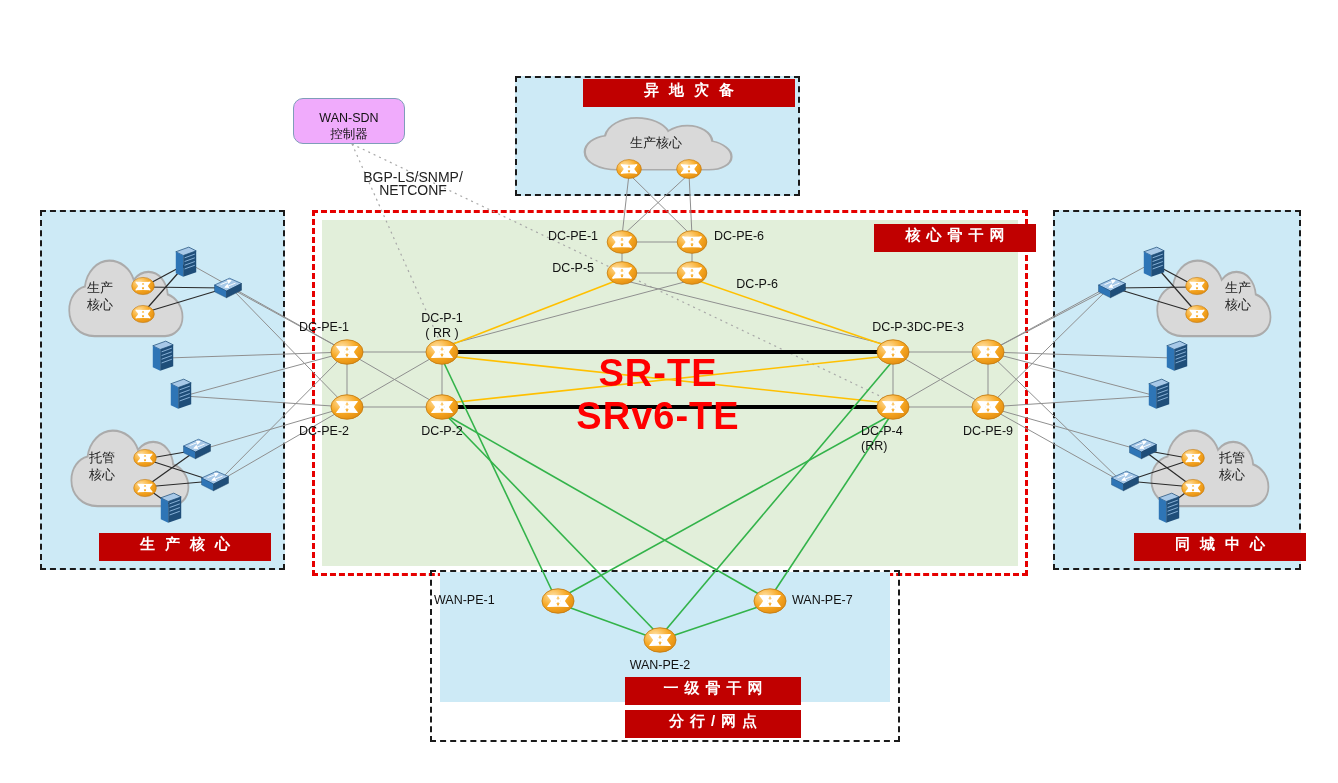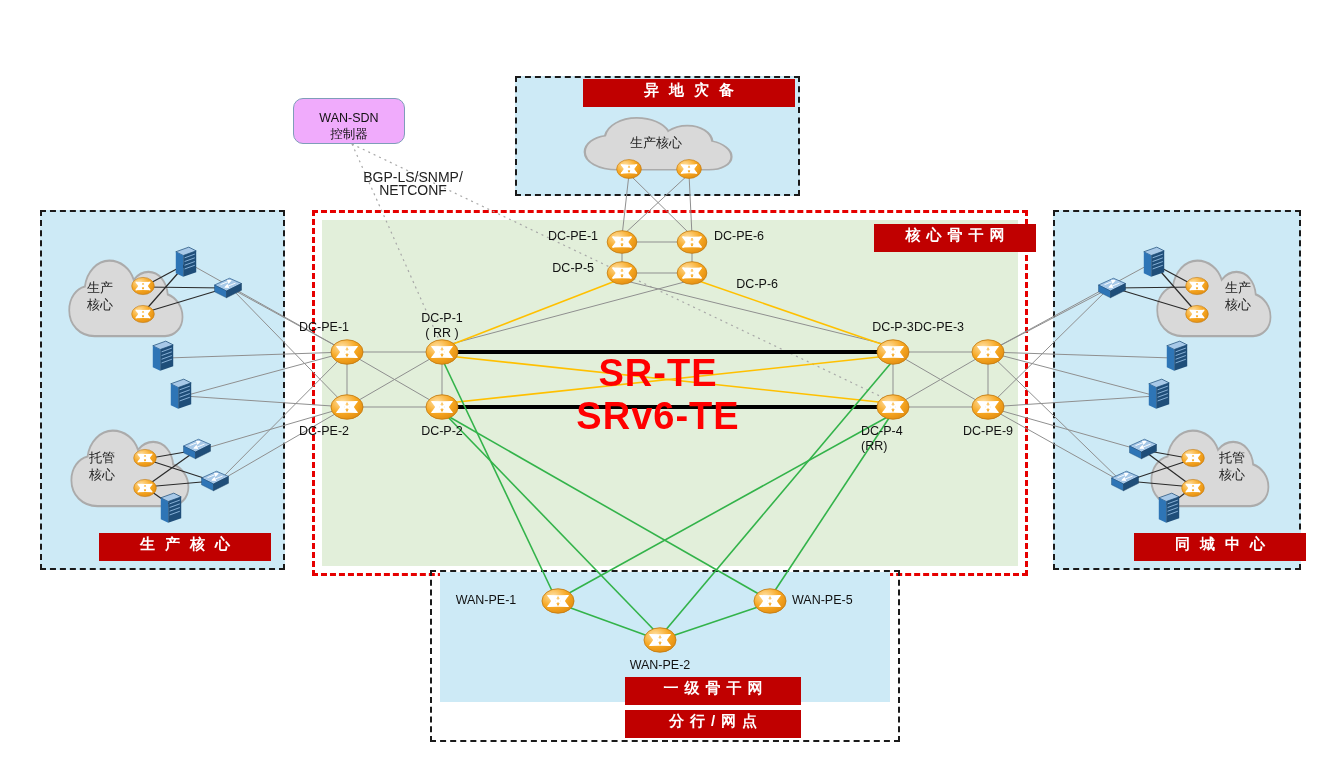--- a/index.html
+++ b/index.html
@@ -347,23 +347,23 @@
   <div class="lbl" style="left:861px;top:424px;width:64px;text-align:left">
     <span>DC-P-4</span>
     <span>(RR)</span>
   </div>
   <div class="lbl" style="left:900px;top:320px;width:64px;text-align:right">DC-PE-3</div>
   <div class="lbl" style="left:956px;top:424px;width:64px;text-align:center">DC-PE-9</div>
   <div class="lbl" style="left:540px;top:229px;width:58px;text-align:right">DC-PE-1</div>
   <div class="lbl" style="left:714px;top:229px;width:64px;text-align:left">DC-PE-6</div>
   <div class="lbl" style="left:536px;top:261px;width:58px;text-align:right">DC-P-5</div>
   <div class="lbl" style="left:714px;top:277px;width:64px;text-align:right">DC-P-6</div>
-  <div class="lbl" style="left:446px;top:593px;width:80px;text-align:center">WAN-PE-1</div>
+  <div class="lbl" style="left:434px;top:593px;width:80px;text-align:left">WAN-PE-1</div>
   <div class="lbl" style="left:618px;top:658px;width:84px;text-align:center">WAN-PE-2</div>
-  <div class="lbl" style="left:792px;top:593px;width:80px;text-align:left">WAN-PE-5</div>
+  <div class="lbl" style="left:792px;top:593px;width:80px;text-align:left">WAN-PE-7</div>
 
   <div class="cloud-lbl" style="left:606px;top:134px;width:100px">生产核心</div>
   <div class="cloud-lbl" style="left:76px;top:279px;width:48px">
     <span style="display:block">生产</span>
     <span style="display:block">核心</span>
   </div>
   <div class="cloud-lbl" style="left:78px;top:449px;width:48px">
     <span style="display:block">托管</span>
     <span style="display:block">核心</span>
   </div>

